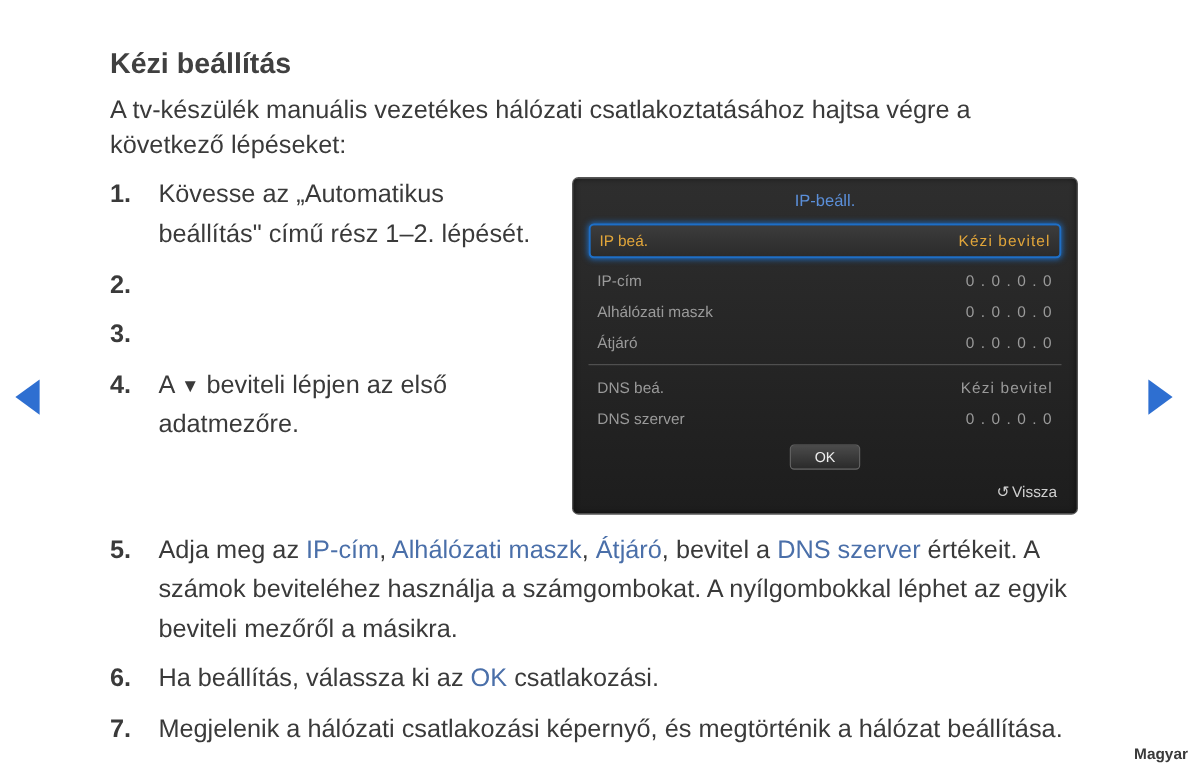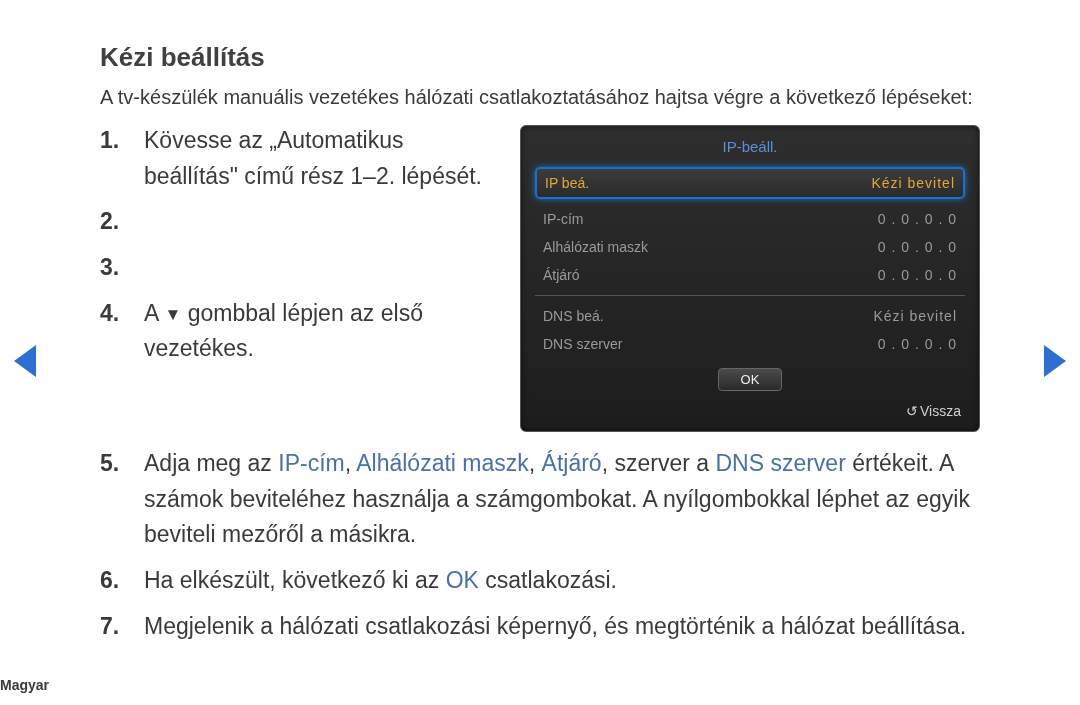--- a/index.html
+++ b/index.html
@@ -13,21 +13,21 @@
     padding: 26px 100px 0 100px;
   }
   .title {
     font-size: 26px;
     font-weight: bold;
     margin-bottom: 10px;
     color: #404040;
     margin-top: 16px;
   }
   .intro {
-    font-size: 20px;
+    font-size: 23px;
     line-height: 1.4;
     color: #3a3a3a;
     margin-bottom: 12px;
   }
   .content-row {
     display: flex;
     gap: 28px;
     align-items: flex-start;
   }
   .ol {
@@ -131,21 +131,21 @@
     border-right: 22px solid #2e6fd1;
   }
   .nav-right {
     right: 14px;
     border-left: 22px solid #2e6fd1;
   }
   .footer {
     position: absolute;
     bottom: 12px;
     left: 0; right: 0;
-    text-align: left;
+    text-align: right;
     font-size: 14px;
     font-weight: bold;
     color: #3a3a3a;
   }
 </style>
 </head>
 <body>
 
 <div class="nav-left"></div>
 <div class="nav-right"></div>
@@ -165,21 +165,21 @@
       <div class="num">2.</div>
     </div>
 
     <div class="li">
       <div class="num">3.</div>
     </div>
 
     <div class="li">
       <div class="num">4.</div>
       <div class="body">
-        <span>A </span><span class="down-arrow">▼</span><span> gombbal lépjen az első vezetékes.</span>
+        <span>A </span><span class="down-arrow">▼</span><span> beviteli lépjen az első adatmezőre.</span>
       </div>
     </div>
 
   </div>
 
   <div class="panel-wrap">
     <div class="panel">
       <div class="panel-title">IP-beáll.</div>
 
       <div class="row highlight">
@@ -219,28 +219,28 @@
       </div>
     </div>
   </div>
 </div>
 
 <div class="ol" style="margin-top:14px;">
 
   <div class="li">
     <div class="num">5.</div>
     <div class="body">
-      <span>Adja meg az </span><span class="hl">IP-cím</span><span>, </span><span class="hl">Alhálózati maszk</span><span>, </span><span class="hl">Átjáró</span><span>, szerver a </span><span class="hl">DNS szerver</span><span> értékeit. A számok beviteléhez használja a számgombokat. A nyílgombokkal léphet az egyik beviteli mezőről a másikra.</span>
+      <span>Adja meg az </span><span class="hl">IP-cím</span><span>, </span><span class="hl">Alhálózati maszk</span><span>, </span><span class="hl">Átjáró</span><span>, bevitel a </span><span class="hl">DNS szerver</span><span> értékeit. A számok beviteléhez használja a számgombokat. A nyílgombokkal léphet az egyik beviteli mezőről a másikra.</span>
     </div>
   </div>
 
   <div class="li">
     <div class="num">6.</div>
     <div class="body">
-      <span>Ha elkészült, következő ki az </span><span class="hl">OK</span><span> csatlakozási.</span>
+      <span>Ha beállítás, válassza ki az </span><span class="hl">OK</span><span> csatlakozási.</span>
     </div>
   </div>
 
   <div class="li">
     <div class="num">7.</div>
     <div class="body">
       <span>Megjelenik a hálózati csatlakozási képernyő, és megtörténik a hálózat beállítása.</span>
     </div>
   </div>
 

